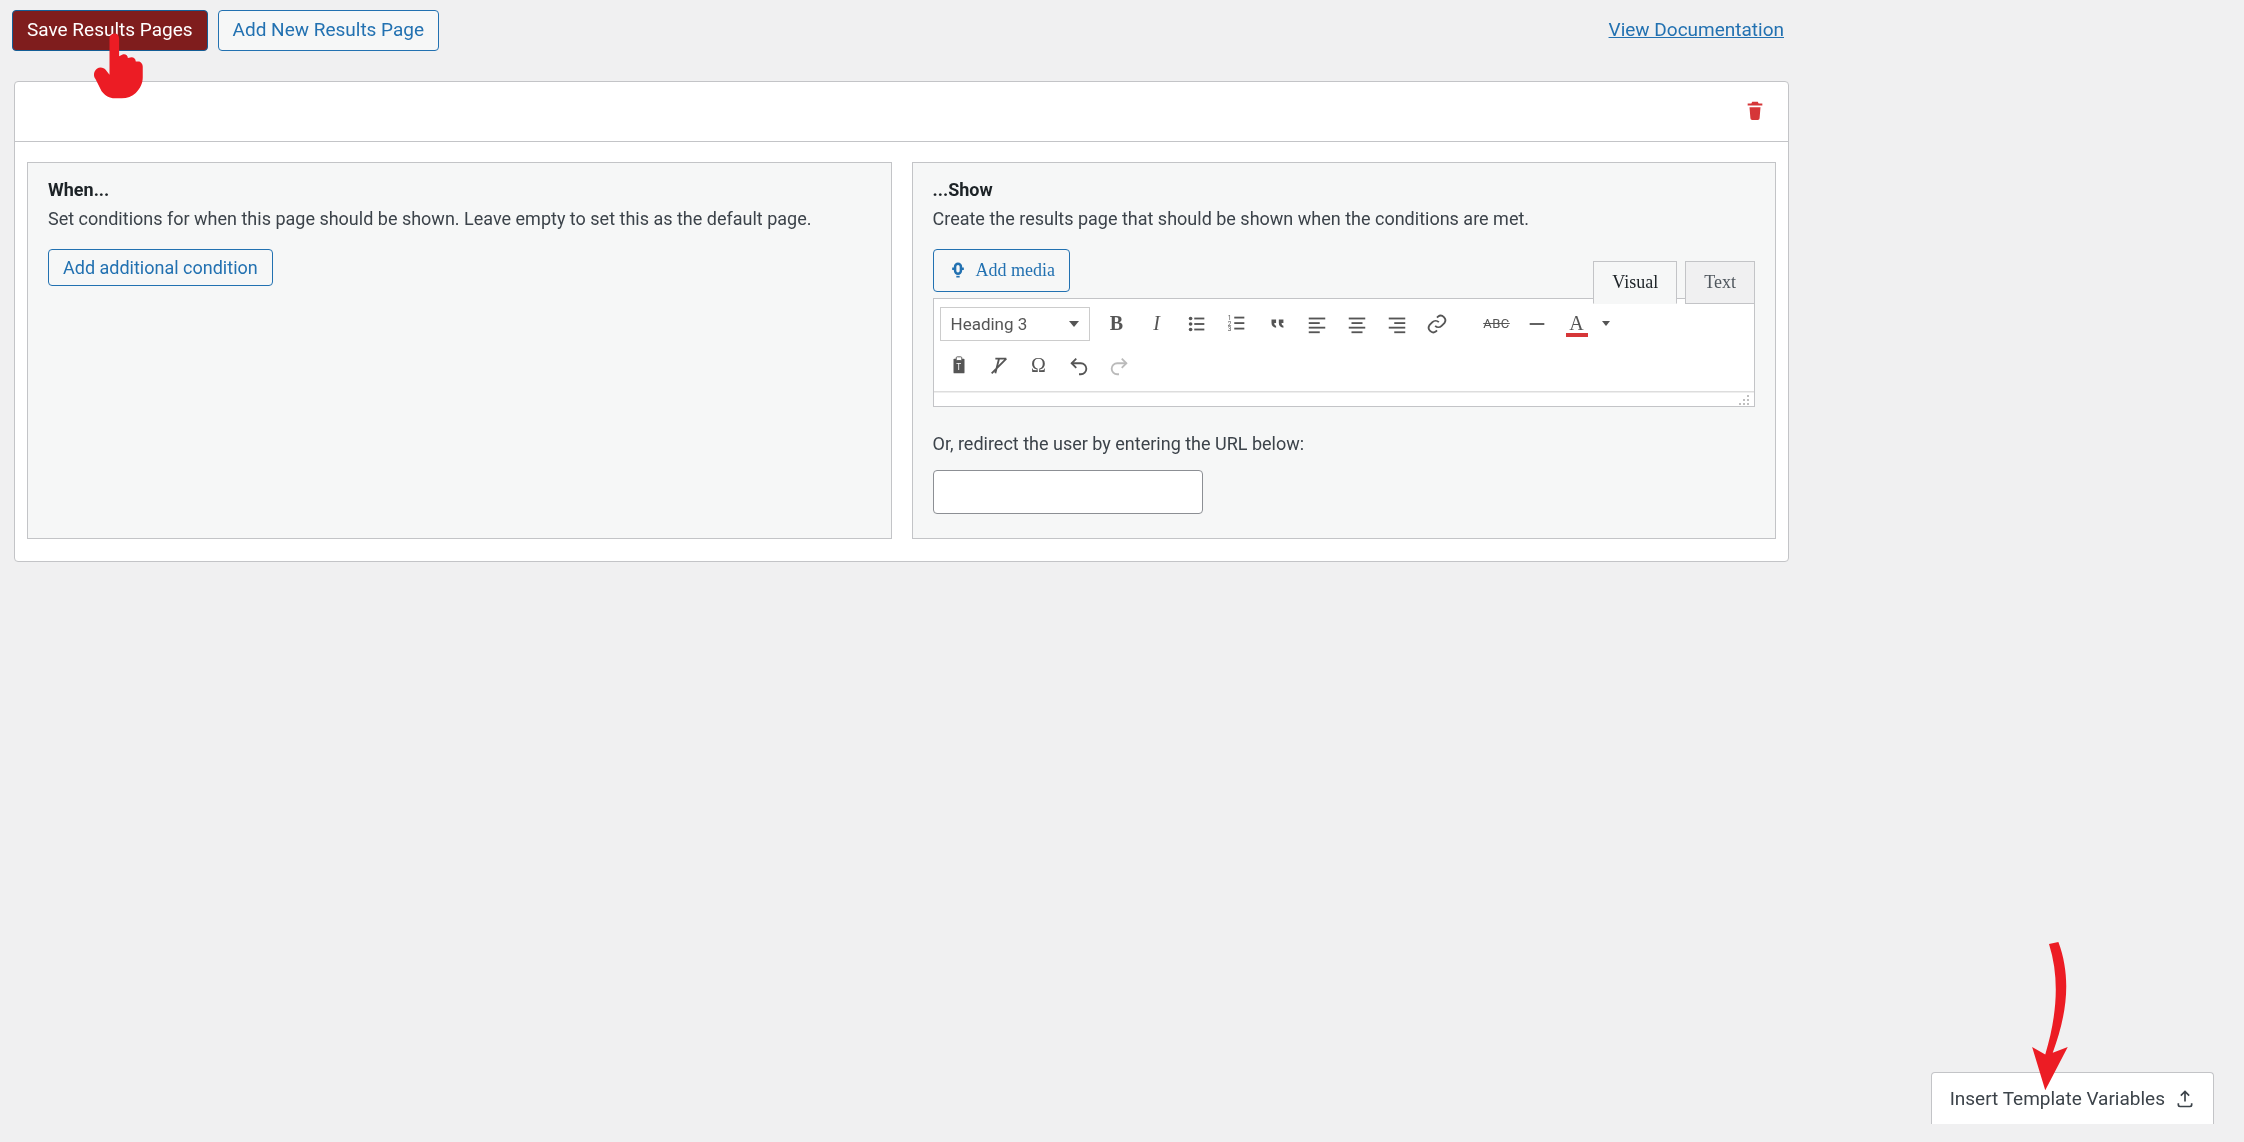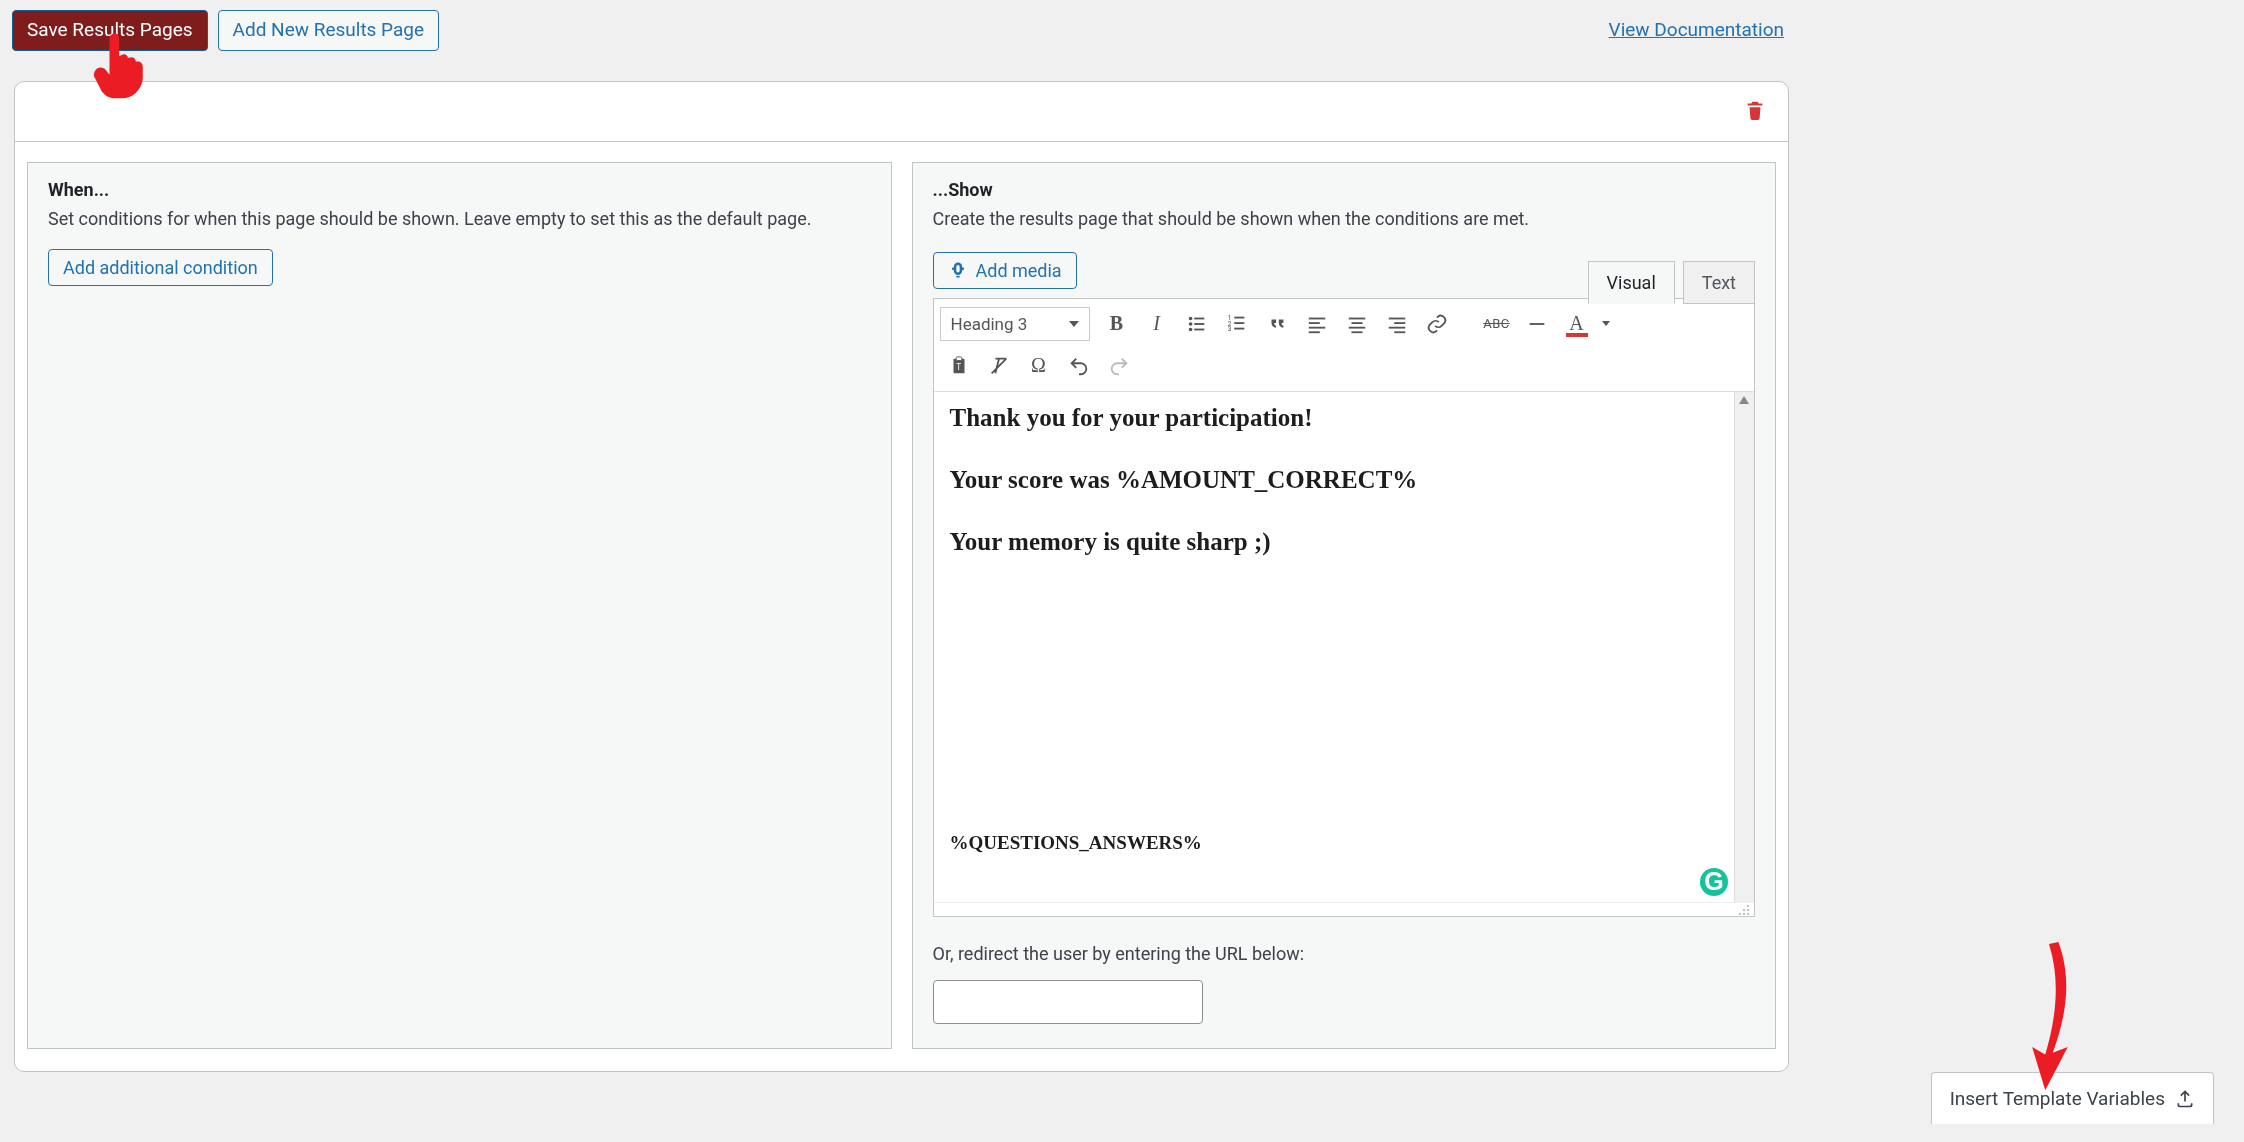--- a/index.html
+++ b/index.html
@@ -72,21 +72,21 @@
     height: 150px;
     z-index: 50;
     pointer-events: none;
   }
 
   
   .card {
     margin: 30px 14px 14px 14px;
     background: #fff;
     border: 1px solid #c3c4c7;
-    border-radius: 10px;
+    border-radius: 4px;
     width: 1775px;
   }
   .card-header {
     padding: 16px 22px;
     display: flex;
     justify-content: flex-end;
   }
   .trash-icon {
     width: 22px;
     height: 24px;
@@ -132,23 +132,23 @@
     color: #2271b1;
     border-radius: 4px;
     font-size: 18px;
     cursor: pointer;
     font-family: inherit;
   }
 
   
   .show-top-row {
     display: flex;
-    align-items: center;
     justify-content: space-between;
     margin-bottom: 6px;
+    font-family: Liberation Serif, serif;
   }
   .tabs {
     display: flex;
     gap: 8px;
   }
   .tab {
     padding: 10px 18px;
     border: 1px solid #c3c4c7;
     font-size: 18px;
     color: #50575e;
@@ -441,32 +441,20 @@
               </svg>
           </span>
           <span class="tb-btn" style="opacity:0.4;">
             <svg viewBox="0 0 24 24" fill="none" stroke="currentColor" stroke-width="2">
                 <path d="M15 14l5-5-5-5"></path>
                 <path d="M20 9H10a6 6 0 0 0 0 12h2"></path>
               </svg>
           </span>
         </div>
 
-        <div class="editor-content-wrap">
-          <div class="editor-content">
-            <p>Thank you for your participation!</p>
-            <p>Your score was %AMOUNT_CORRECT%</p>
-            <p>Your memory is quite sharp ;)</p>
-            <p class="bottom">%QUESTIONS_ANSWERS%</p>
-            <div class="grammarly">G</div>
-          </div>
-          <div class="editor-scroll">
-            <span class="up-arrow"></span>
-          </div>
-        </div>
         <div class="resize-grip">
           <svg viewBox="0 0 12 12" fill="currentColor">
               <circle cx="10" cy="2" r="1"></circle>
               <circle cx="10" cy="6" r="1"></circle>
               <circle cx="6" cy="6" r="1"></circle>
               <circle cx="10" cy="10" r="1"></circle>
               <circle cx="6" cy="10" r="1"></circle>
               <circle cx="2" cy="10" r="1"></circle>
             </svg>
         </div>

